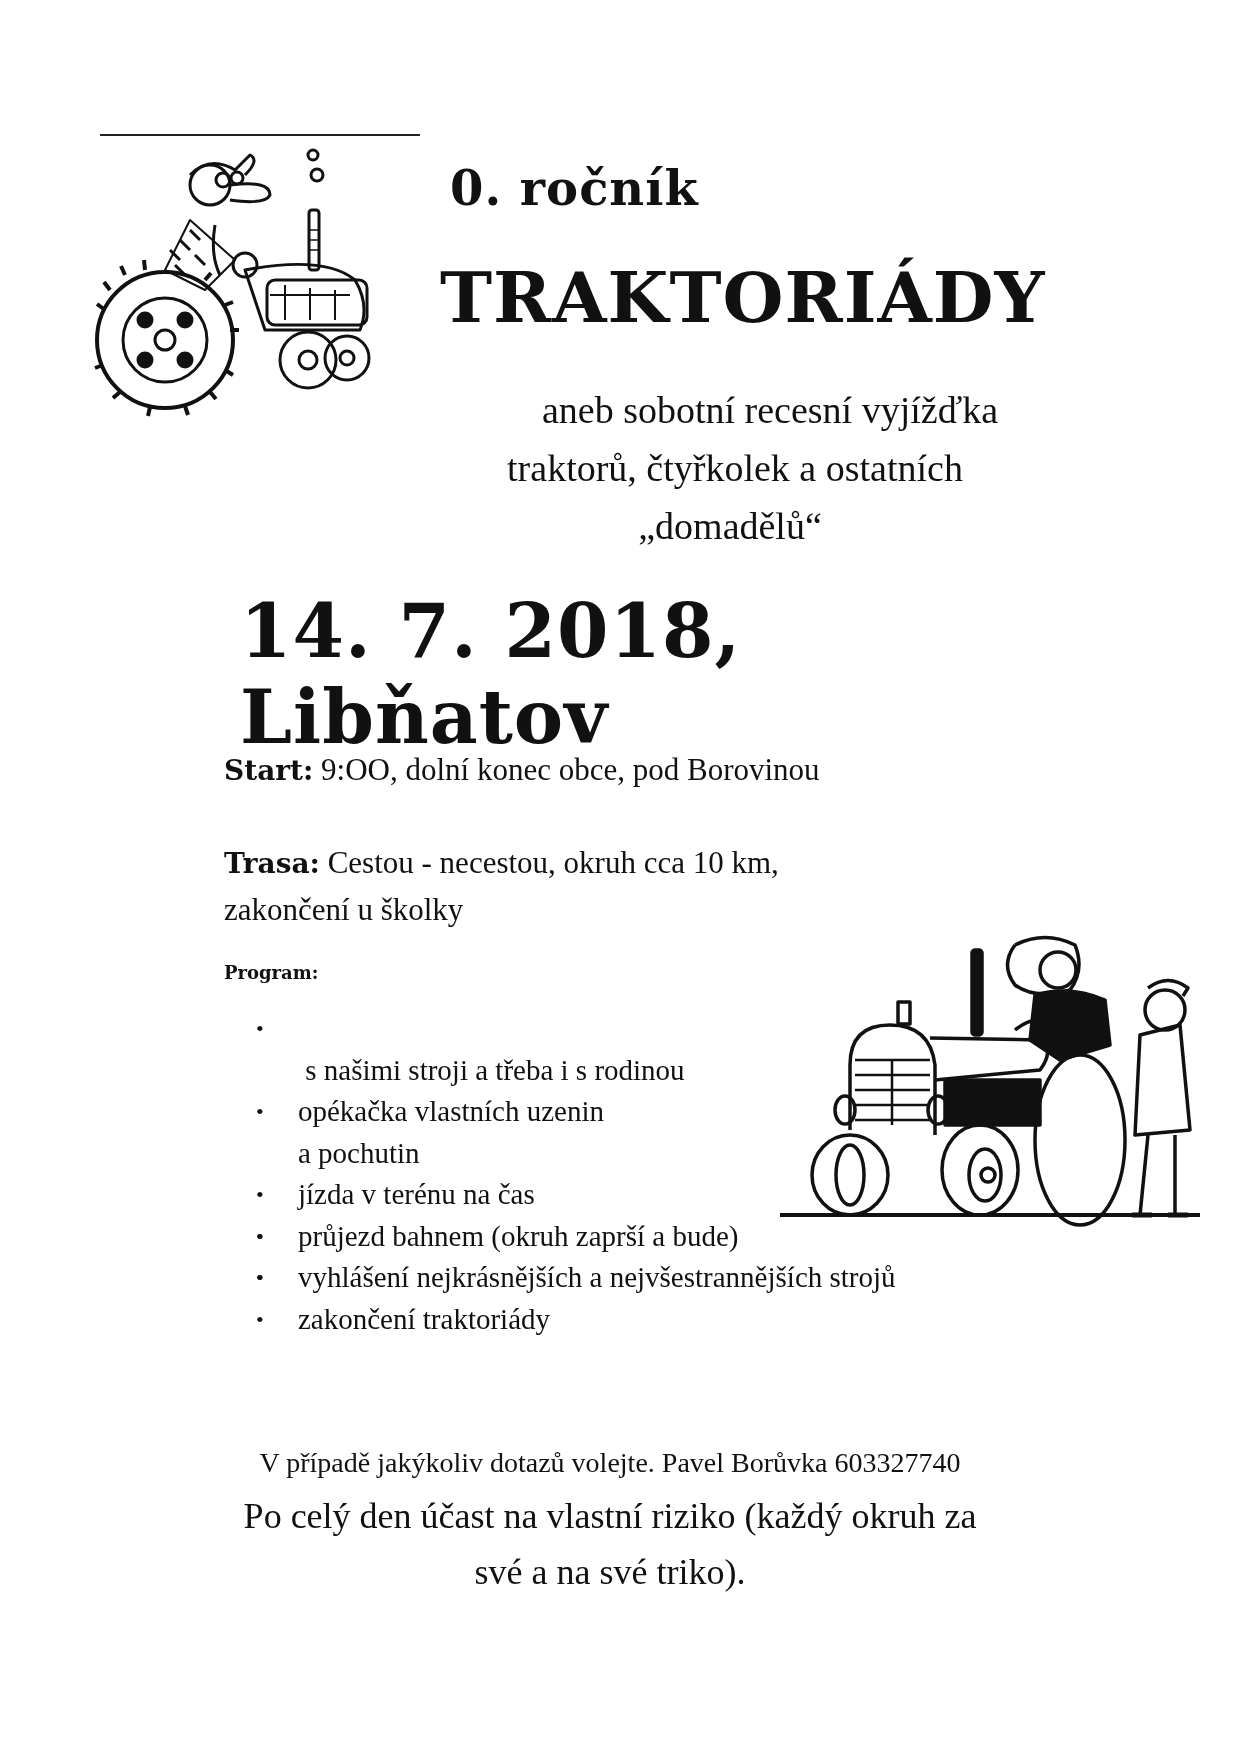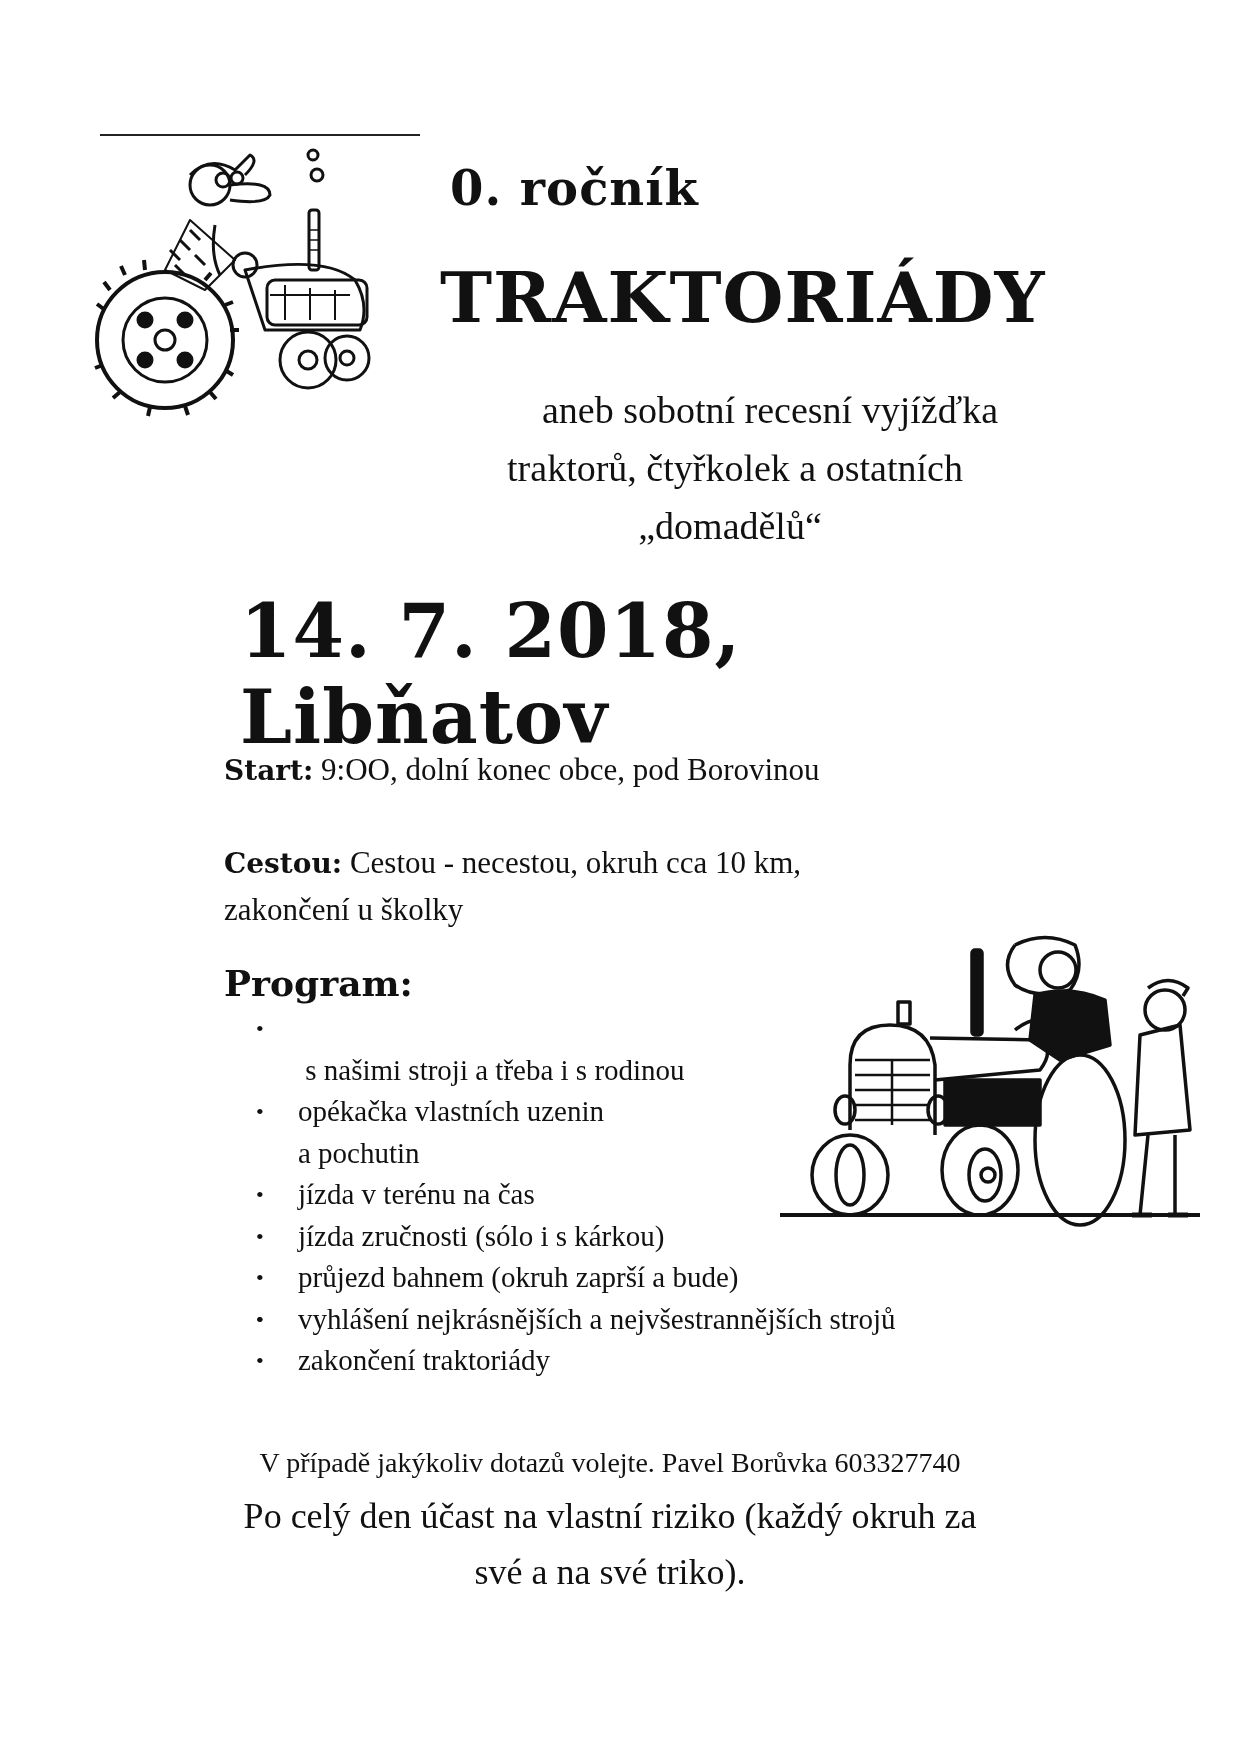--- a/index.html
+++ b/index.html
@@ -10,21 +10,21 @@
   .title2{left:440px;top:256px;width:600px;text-align:center;font-size:70px;font-weight:bold;letter-spacing:1px;}
   .sub{font-family:"Liberation Serif",serif;font-size:38px;text-align:center;margin-top:36px;}
   .sub1{left:460px;top:352px;width:620px;}
   .sub2{left:410px;top:410px;width:650px;}
   .sub3{left:560px;top:468px;width:340px;}
   .date{left:240px;top:588px;width:860px;font-size:74px;font-weight:bold;letter-spacing:1px;}
   .info{font-family:"Liberation Serif",serif;font-size:31px;left:224px;}
   .info b{font-family:"DejaVu Serif",serif;font-weight:bold;font-size:28px;}
   .start{top:752px;}
   .trasa{top:840px;line-height:46px;}
-  .prog{top:962px;font-family:"DejaVu Serif",serif;font-weight:bold;font-size:36px;}
+  .prog{top:962px;font-family:"DejaVu Serif",serif;font-weight:bold;font-size:18px;}
   ul.plist{left:250px;top:1008px;margin:0;padding:0;list-style:none;font-family:"Liberation Serif",serif;font-size:29px;}
   ul.plist li{position:relative;padding-left:48px;line-height:41.5px;}
   ul.plist li .bullet{position:absolute;left:6px;top:0;font-size:22px;}
   .contact{left:150px;top:1433px;width:920px;text-align:center;font-family:"Liberation Serif",serif;font-size:28px;margin-top:14px;}
   .risk{left:150px;top:1488px;width:920px;text-align:center;font-family:"Liberation Serif",serif;font-size:36px;line-height:56px;}
   svg{position:absolute;overflow:visible;}
 </style>
 </head>
 <body>
 
@@ -73,31 +73,31 @@
 <div class="abs title2">TRAKTORIÁDY</div>
 <div class="abs sub sub1">aneb sobotní recesní vyjížďka</div>
 <div class="abs sub sub2">traktorů, čtyřkolek a ostatních</div>
 <div class="abs sub sub3">„domadělů“</div>
 
 <div class="abs date">14. 7. 2018, Libňatov</div>
 
 <div class="abs info start"><b>Start:</b><span> 9:OO, dolní konec obce, pod Borovinou</span></div>
 
 <div class="abs info trasa">
-  <div><b>Cestou:</b><span> Cestou - necestou, okruh cca 10 km,</span></div>
+  <div><b>Trasa:</b><span> Cestou - necestou, okruh cca 10 km,</span></div>
   <div>zakončení u školky</div>
 </div>
 
 <div class="abs info prog">Program:</div>
 
 <ul class="abs plist">
   <li><span class="bullet">•</span><br><span style="white-space:pre"> s našimi stroji a třeba i s rodinou</span></li>
   <li><span class="bullet">•</span><span>opékačka vlastních uzenin</span><br><span>a pochutin</span></li>
   <li><span class="bullet">•</span><span>jízda v terénu na čas</span></li>
-  <li><span class="bullet">•</span><span>jízda zručnosti (sólo i s kárkou)</span></li>
+  <li><span class="bullet">•</span></li>
   <li><span class="bullet">•</span><span>průjezd bahnem (okruh zaprší a bude)</span></li>
   <li><span class="bullet">•</span></li>
   <li><span class="bullet">•</span><span>vyhlášení nejkrásnějších a nejvšestrannějších strojů</span></li>
   <li><span class="bullet">•</span><span>zakončení traktoriády</span></li>
 </ul>
 
 <svg style="left:770px;top:930px;" width="440" height="300" viewBox="0 0 440 300">
   <g fill="none" stroke="#111" stroke-width="3.5" stroke-linejoin="round">
     <line x1="10" y1="285" x2="430" y2="285" stroke-width="4"></line>
 

